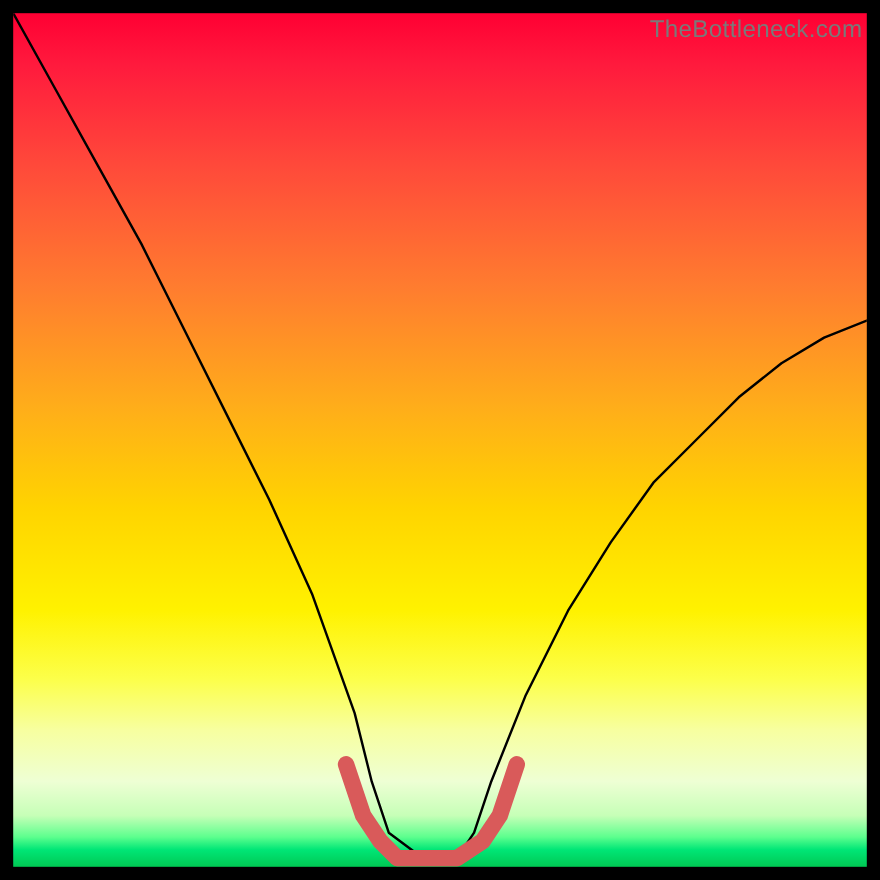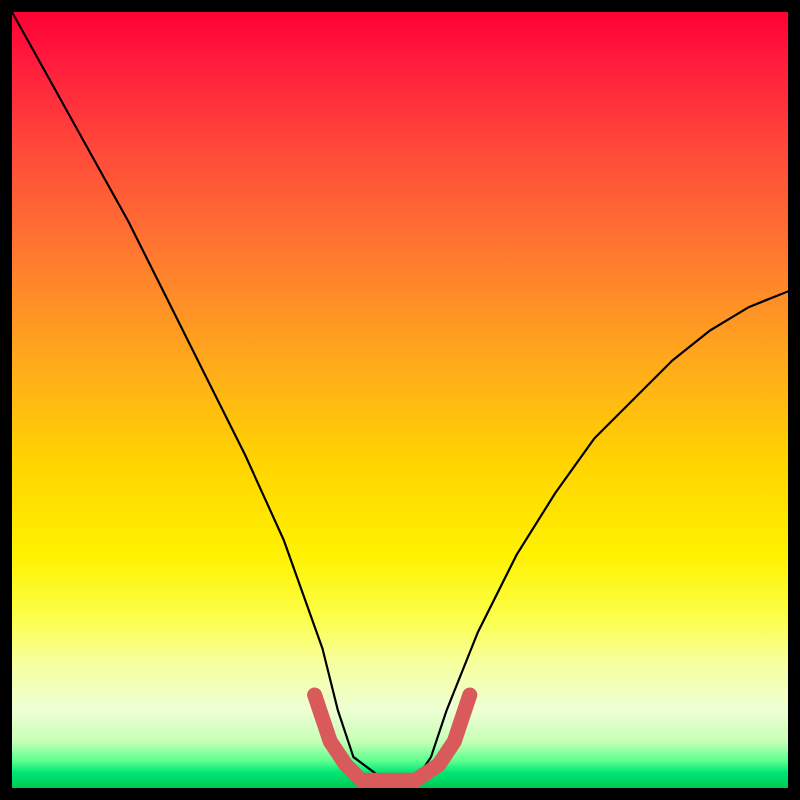--- a/index.html
+++ b/index.html
@@ -60,17 +60,18 @@
     left: 12px;
     width: 776px;
     height: 776px;
   }
 </style>
 </head>
 <body>
 
 <div class="outer">
   <div class="gradient"></div>
+  <div class="watermark">TheBottleneck.com</div>
   <svg class="plot" viewBox="0 0 776 776" preserveAspectRatio="none">
     <path id="curve-main" fill="none" stroke="#000" stroke-width="2.2" stroke-linejoin="round" stroke-linecap="round" d="M0.0 0.0 L38.8 69.8 L77.6 139.7 L116.4 209.5 L155.2 287.1 L194.0 364.7 L232.8 442.3 L271.6 527.7 L310.4 636.3 L325.9 698.4 L341.4 745.0 L372.5 768.2 L403.5 768.2 L419.0 745.0 L434.6 698.4 L465.6 620.8 L504.4 543.2 L543.2 481.1 L582.0 426.8 L620.8 388.0 L659.6 349.2 L698.4 318.2 L737.2 294.9 L776.0 279.4"></path>
     <path id="curve-band" fill="none" stroke="#d95a5a" stroke-width="15" stroke-linejoin="round" stroke-linecap="round" d="M302.6 682.9 L318.2 729.4 L333.7 752.7 L349.2 768.2 L372.5 768.2 L403.5 768.2 L426.8 752.7 L442.3 729.4 L457.8 682.9"></path>
   </svg>
 </div>
 
 </body></html>

